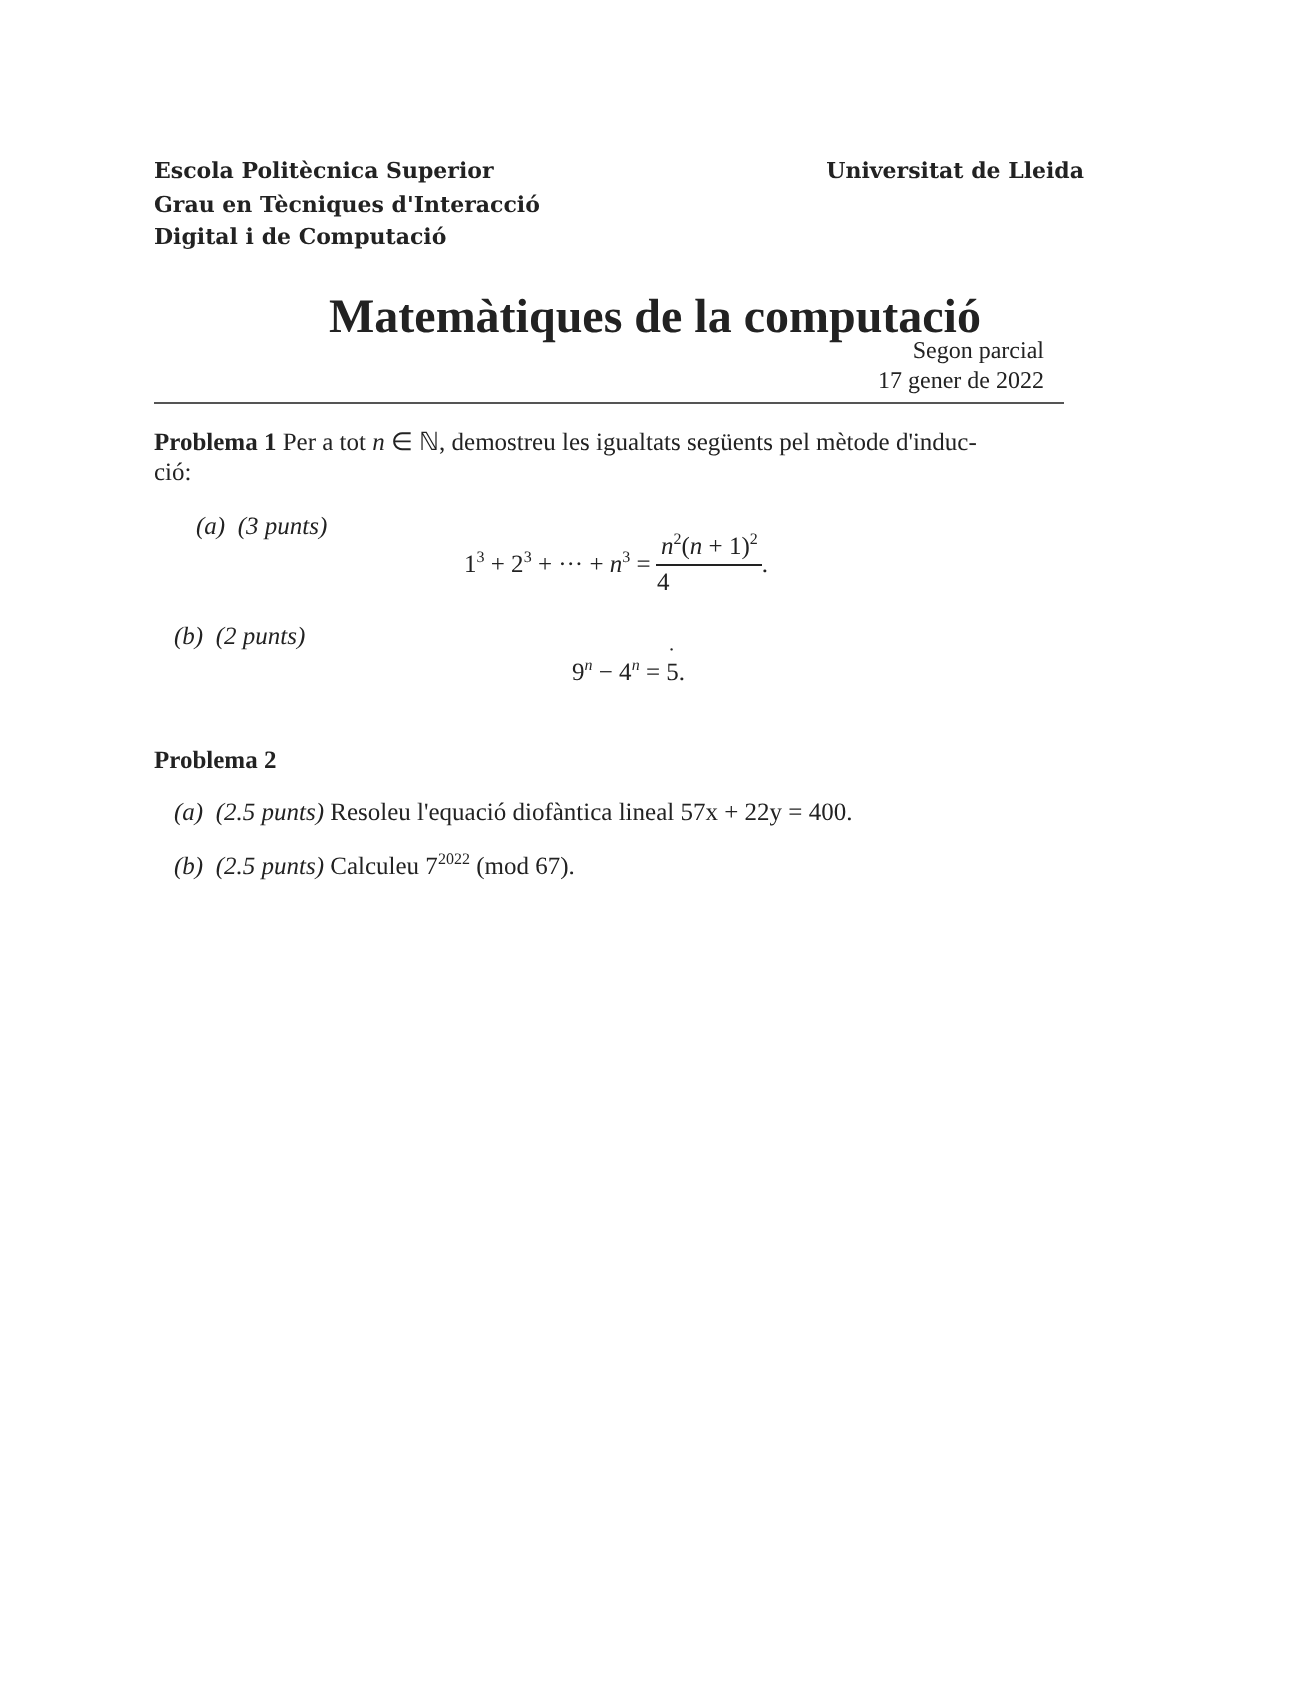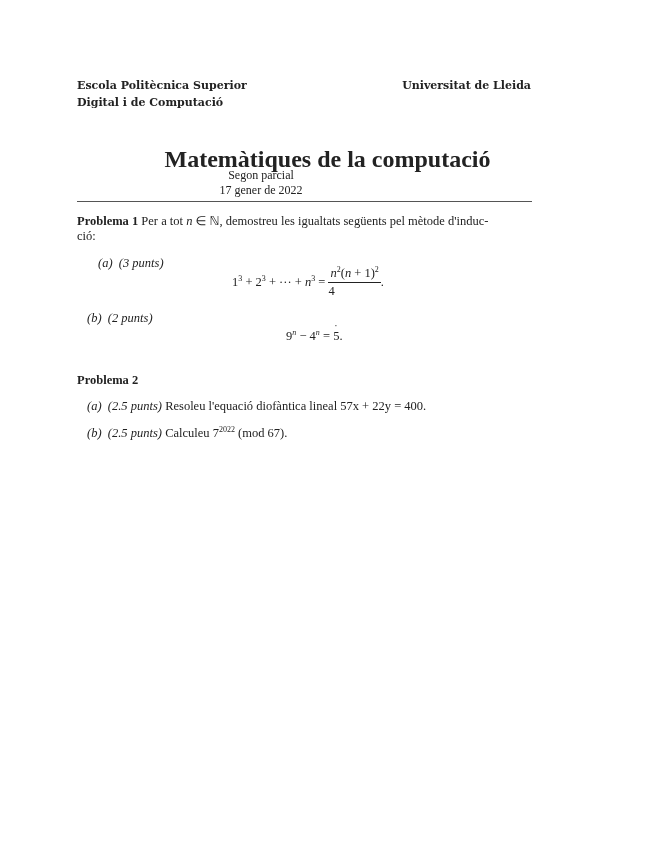--- a/index.html
+++ b/index.html
@@ -1,40 +1,41 @@
 <!DOCTYPE html>
 <html><head>
 <meta charset="utf-8">
 <style>
   html, body { margin:0; padding:0; background:#fff; }
   body { width:655px; height:848px; position:relative; overflow:hidden;
          font-family:"DejaVu Serif","Liberation Serif",serif; color:#222; }
   .abs { position:absolute; white-space:nowrap; }
   .hdr { font-size:11px; font-weight:bold; line-height:16.5px; }
   .hl { left:77px; top:78px; }
-  .hr { right:124px; top:78px; text-align:right; }
+  .hr { right:113px; top:78px; text-align:right; }
   .title { left:0; width:655px; top:146px; text-align:center; font-size:24px; font-weight:bold; font-family:"Liberation Serif",serif; }
-  .sub { left:0; width:522px; text-align:center; font-size:12px; font-family:"Liberation Serif",serif; }
+  .sub { left:0; width:522px; text-align:right; font-size:12px; font-family:"Liberation Serif",serif; }
   .rule { position:absolute; left:77px; top:201px; width:455px; height:1px; background:#555; }
   .txt { font-size:12.5px; font-family:Liberation Serif, serif; }
   b.pb { font-weight:bold; }
   i { font-style:italic; }
   .math { font-family:"Liberation Serif",serif; font-size:12.5px; }
   sup { font-size:8px; vertical-align:5px; line-height:0; }
   .frac { display:inline-block; vertical-align:middle; text-align:left; }
   .frac .num { display:block; border-bottom:1px solid #222; padding:0 2px 1px 2px; }
   .frac .den { display:block; padding-top:1px; }
   .dotover { position:relative; display:inline-block; }
   .dotover::before { content:"·"; position:absolute; left:1px; top:-9px; font-size:10px; }
 </style>
 </head>
 <body>
 
 <div class="abs hdr hl">
   <div>Escola Politècnica Superior</div>
+  <div>Grau en Tècniques d'Interacció</div>
   <div>Digital i de Computació</div>
 </div>
 <div class="abs hdr hr">
   <div>Universitat de Lleida</div>
 </div>
 
 <div class="abs title">Matemàtiques de la computació</div>
 <div class="abs sub" style="top:168px">Segon parcial</div>
 <div class="abs sub" style="top:183px">17 gener de 2022</div>
 <div class="rule"></div>

